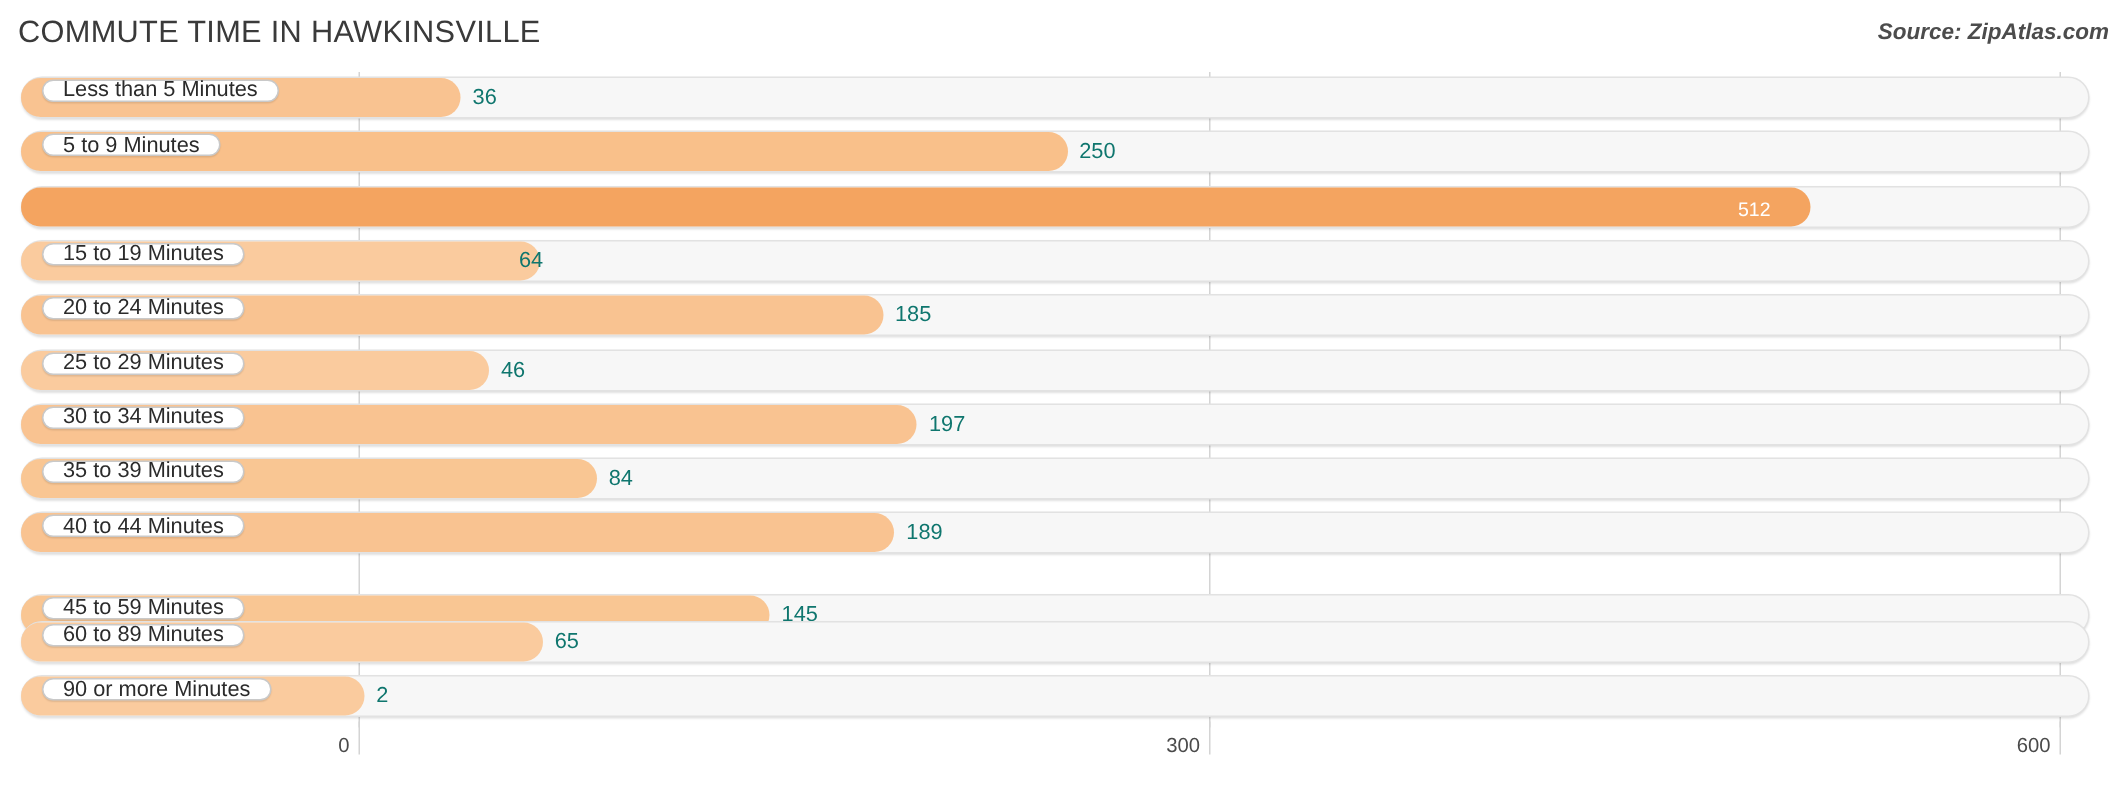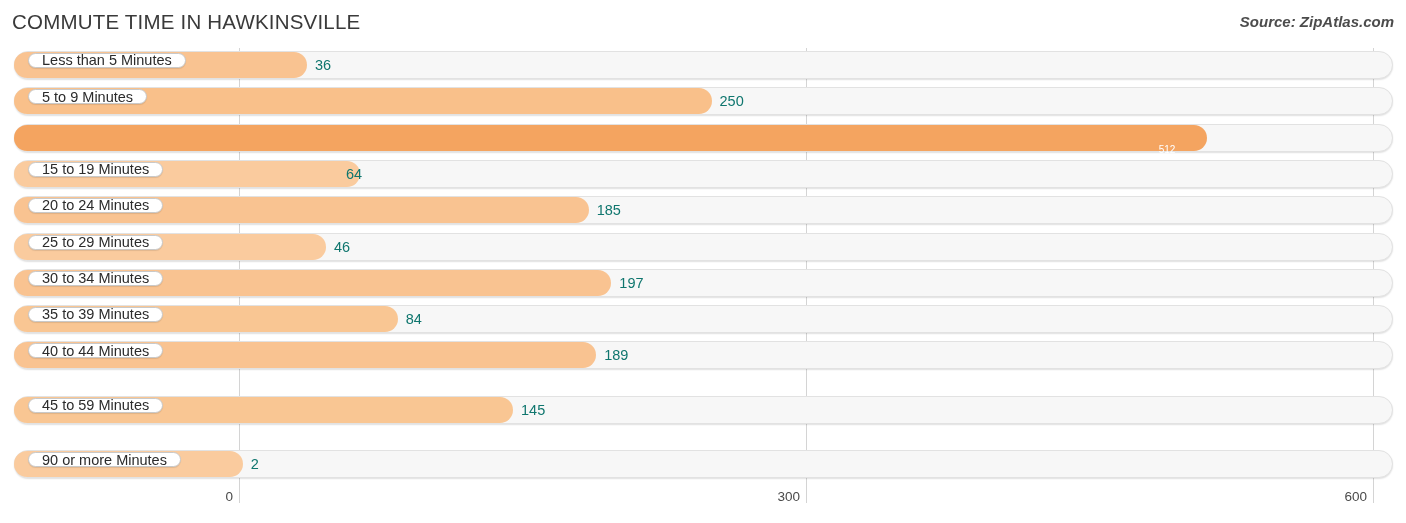--- a/index.html
+++ b/index.html
@@ -27,21 +27,21 @@
     left: 12px;
     top: 10px;
     font-size: 20.5px;
     font-weight: 400;
     color: #3a3a3a;
     letter-spacing: 0.2px;
     white-space: nowrap;
   }
   #source-label {
     position: absolute;
-    right: 12px;
+    right: 0;
     top: 13px;
     font-size: 15px;
     font-style: italic;
     font-weight: 700;
     color: #4c4c4c;
     white-space: nowrap;
   }
 
   
   #plot {
@@ -134,25 +134,25 @@
     height: 24px;
     display: flex;
     align-items: center;
     font-size: 14.5px;
     color: #0f766e;
     white-space: nowrap;
   }
   
   .value-in {
     position: absolute;
-    top: 15px;
+    top: 5px;
     height: 24px;
     display: flex;
     align-items: center;
-    font-size: 10px;
+    font-size: 13px;
     color: #ffffff;
     white-space: nowrap;
   }
 
   
   #axis {
     position: absolute;
     left: 0;
     top: 485px;
     width: 1406px;
@@ -259,20 +259,28 @@
         <div class="value-out" style="left: 604.21px;">189</div>
       </div>
       <div class="row" style="top: 347px; padding-left: 12px;">
         <div class="track"></div>
         <div class="bar" style="width: 499.05px; background: rgb(249, 198, 147);"></div>
         <div class="label-pill">
           <span>45 to 59 Minutes</span>
         </div>
         <div class="value-out" style="left: 521.05px;">145</div>
       </div>
+      <div class="row" style="top: 365px;">
+        <div class="track"></div>
+        <div class="bar" style="width: 347.85px; background: rgb(250, 203, 158);"></div>
+        <div class="label-pill">
+          <span>60 to 89 Minutes</span>
+        </div>
+        <div class="value-out" style="left: 369.85px;">65</div>
+      </div>
       <div class="row" style="top: 401.3px; padding-left: 36px;">
         <div class="track"></div>
         <div class="bar" style="width: 228.78px; background: rgb(250, 203, 158);"></div>
         <div class="label-pill">
           <span>90 or more Minutes</span>
         </div>
         <div class="value-out" style="left: 250.78px;">2</div>
       </div>
     </div>
 </div>

